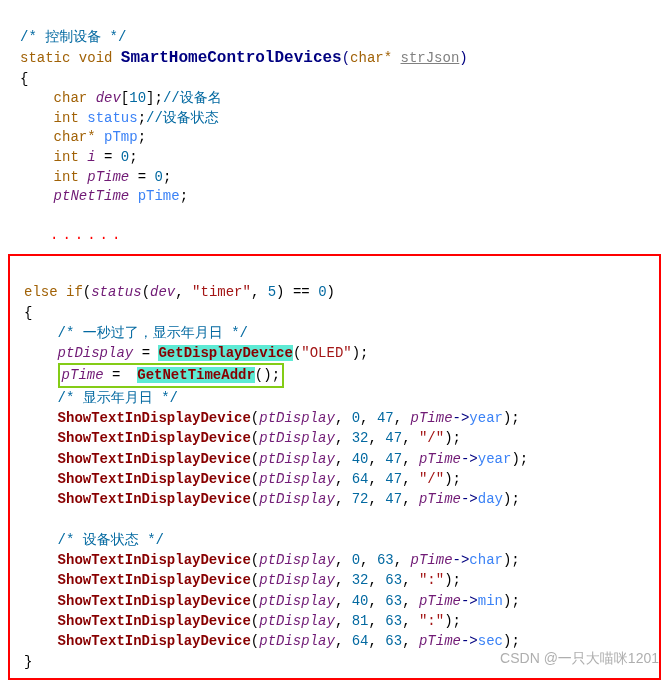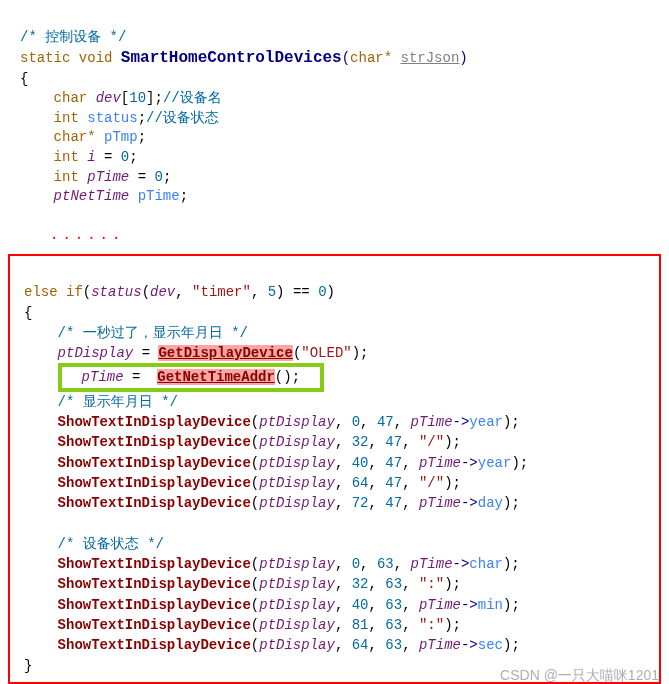--- a/index.html
+++ b/index.html
@@ -26,27 +26,27 @@
   .comment { color: #0369a1; }
   .func-big { color: #000080; font-size: 16px; font-weight: bold; }
   .func { color: #880000; font-weight: bold; }
   .param { color: #808080; text-decoration: underline; }
   .str { color: #a31515; }
   .num { color: #0369a1; }
   .var { color: #701a75; font-style: italic; }
   .member { color: #3b82f6; }
   .arrow { color: #000080; }
   .paren { color: #000080; }
-  .hl-yellow { background: #fca5a5; text-decoration: underline; }
-  .hl-line { border: 4px solid #84cc16; display: inline-block; padding: 0 20px; }
+  .hl-yellow { background: #5eead4; }
+  .hl-line { border: 2px solid #84cc16; display: inline-block; padding: 0 2px; }
   .dots { color: #ff0000; letter-spacing: 4px; padding-left: 30px; }
   .watermark {
     position: absolute;
     right: 10px;
-    top: 667px;
+    top: 650px;
     color: rgba(120,120,120,0.6);
     font-family: sans-serif;
     font-size: 14px;
     text-align: right;
   }
 </style>
 </head>
 <body>
 
 <div class="code-block">

